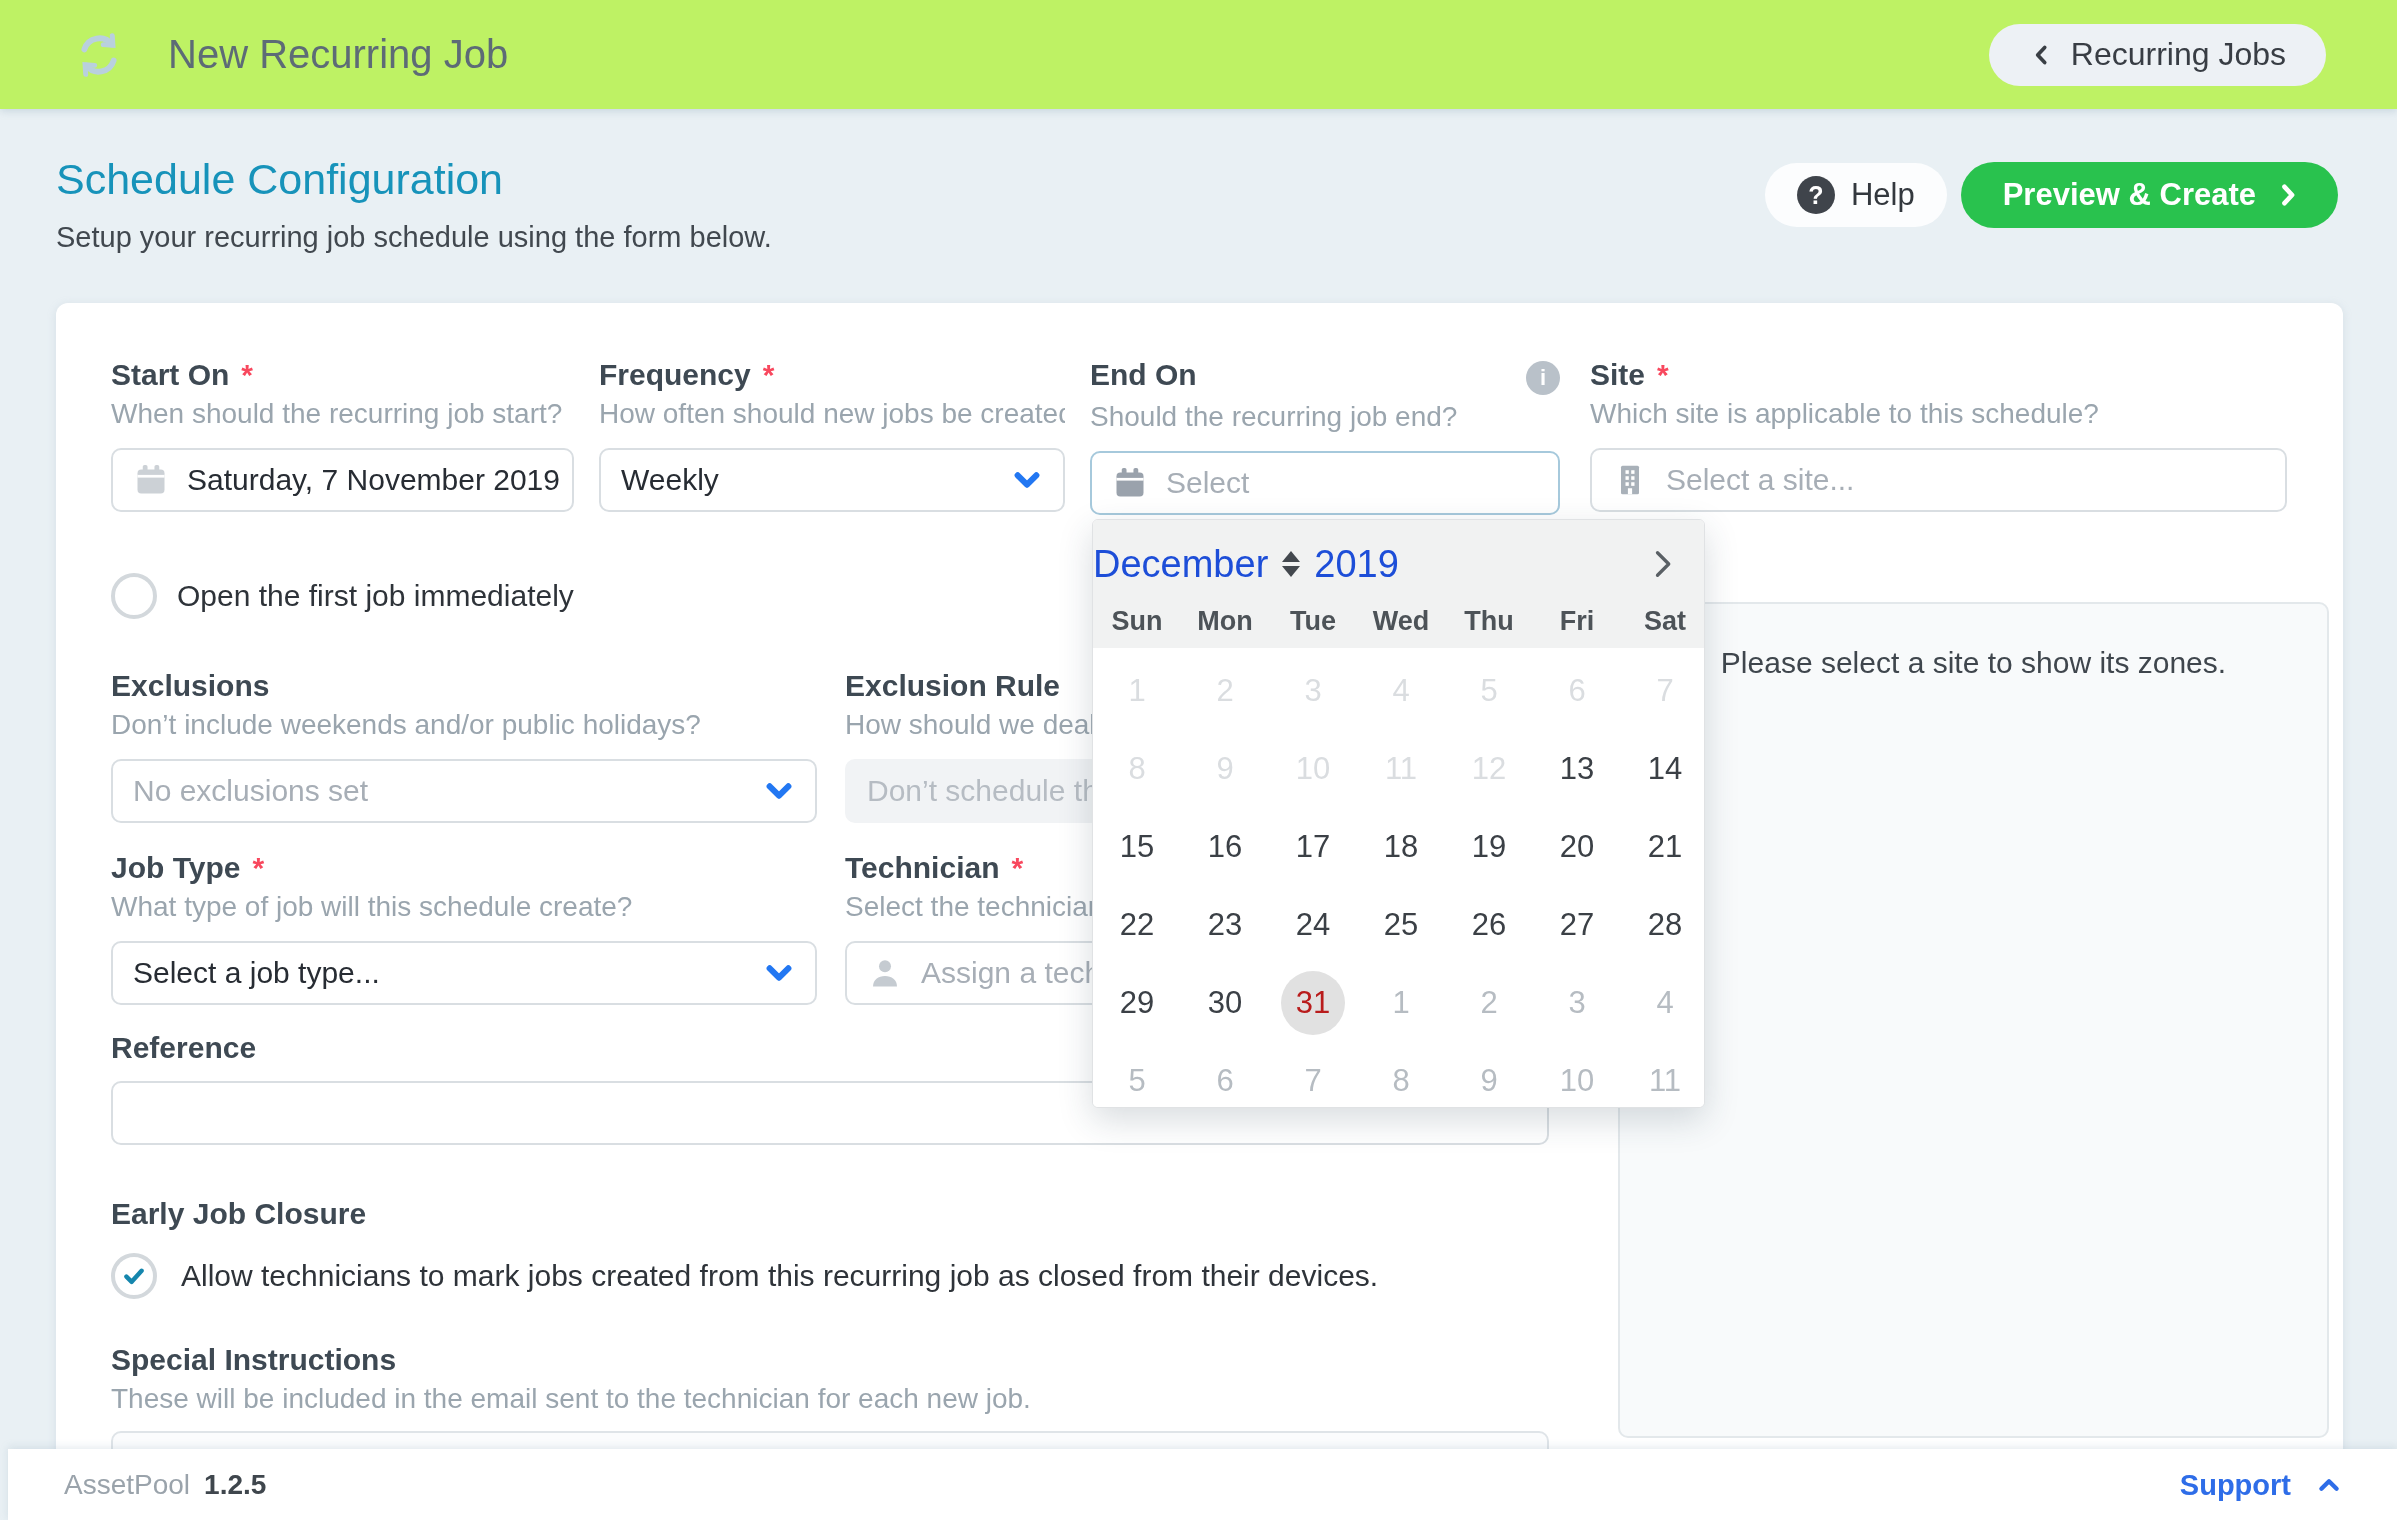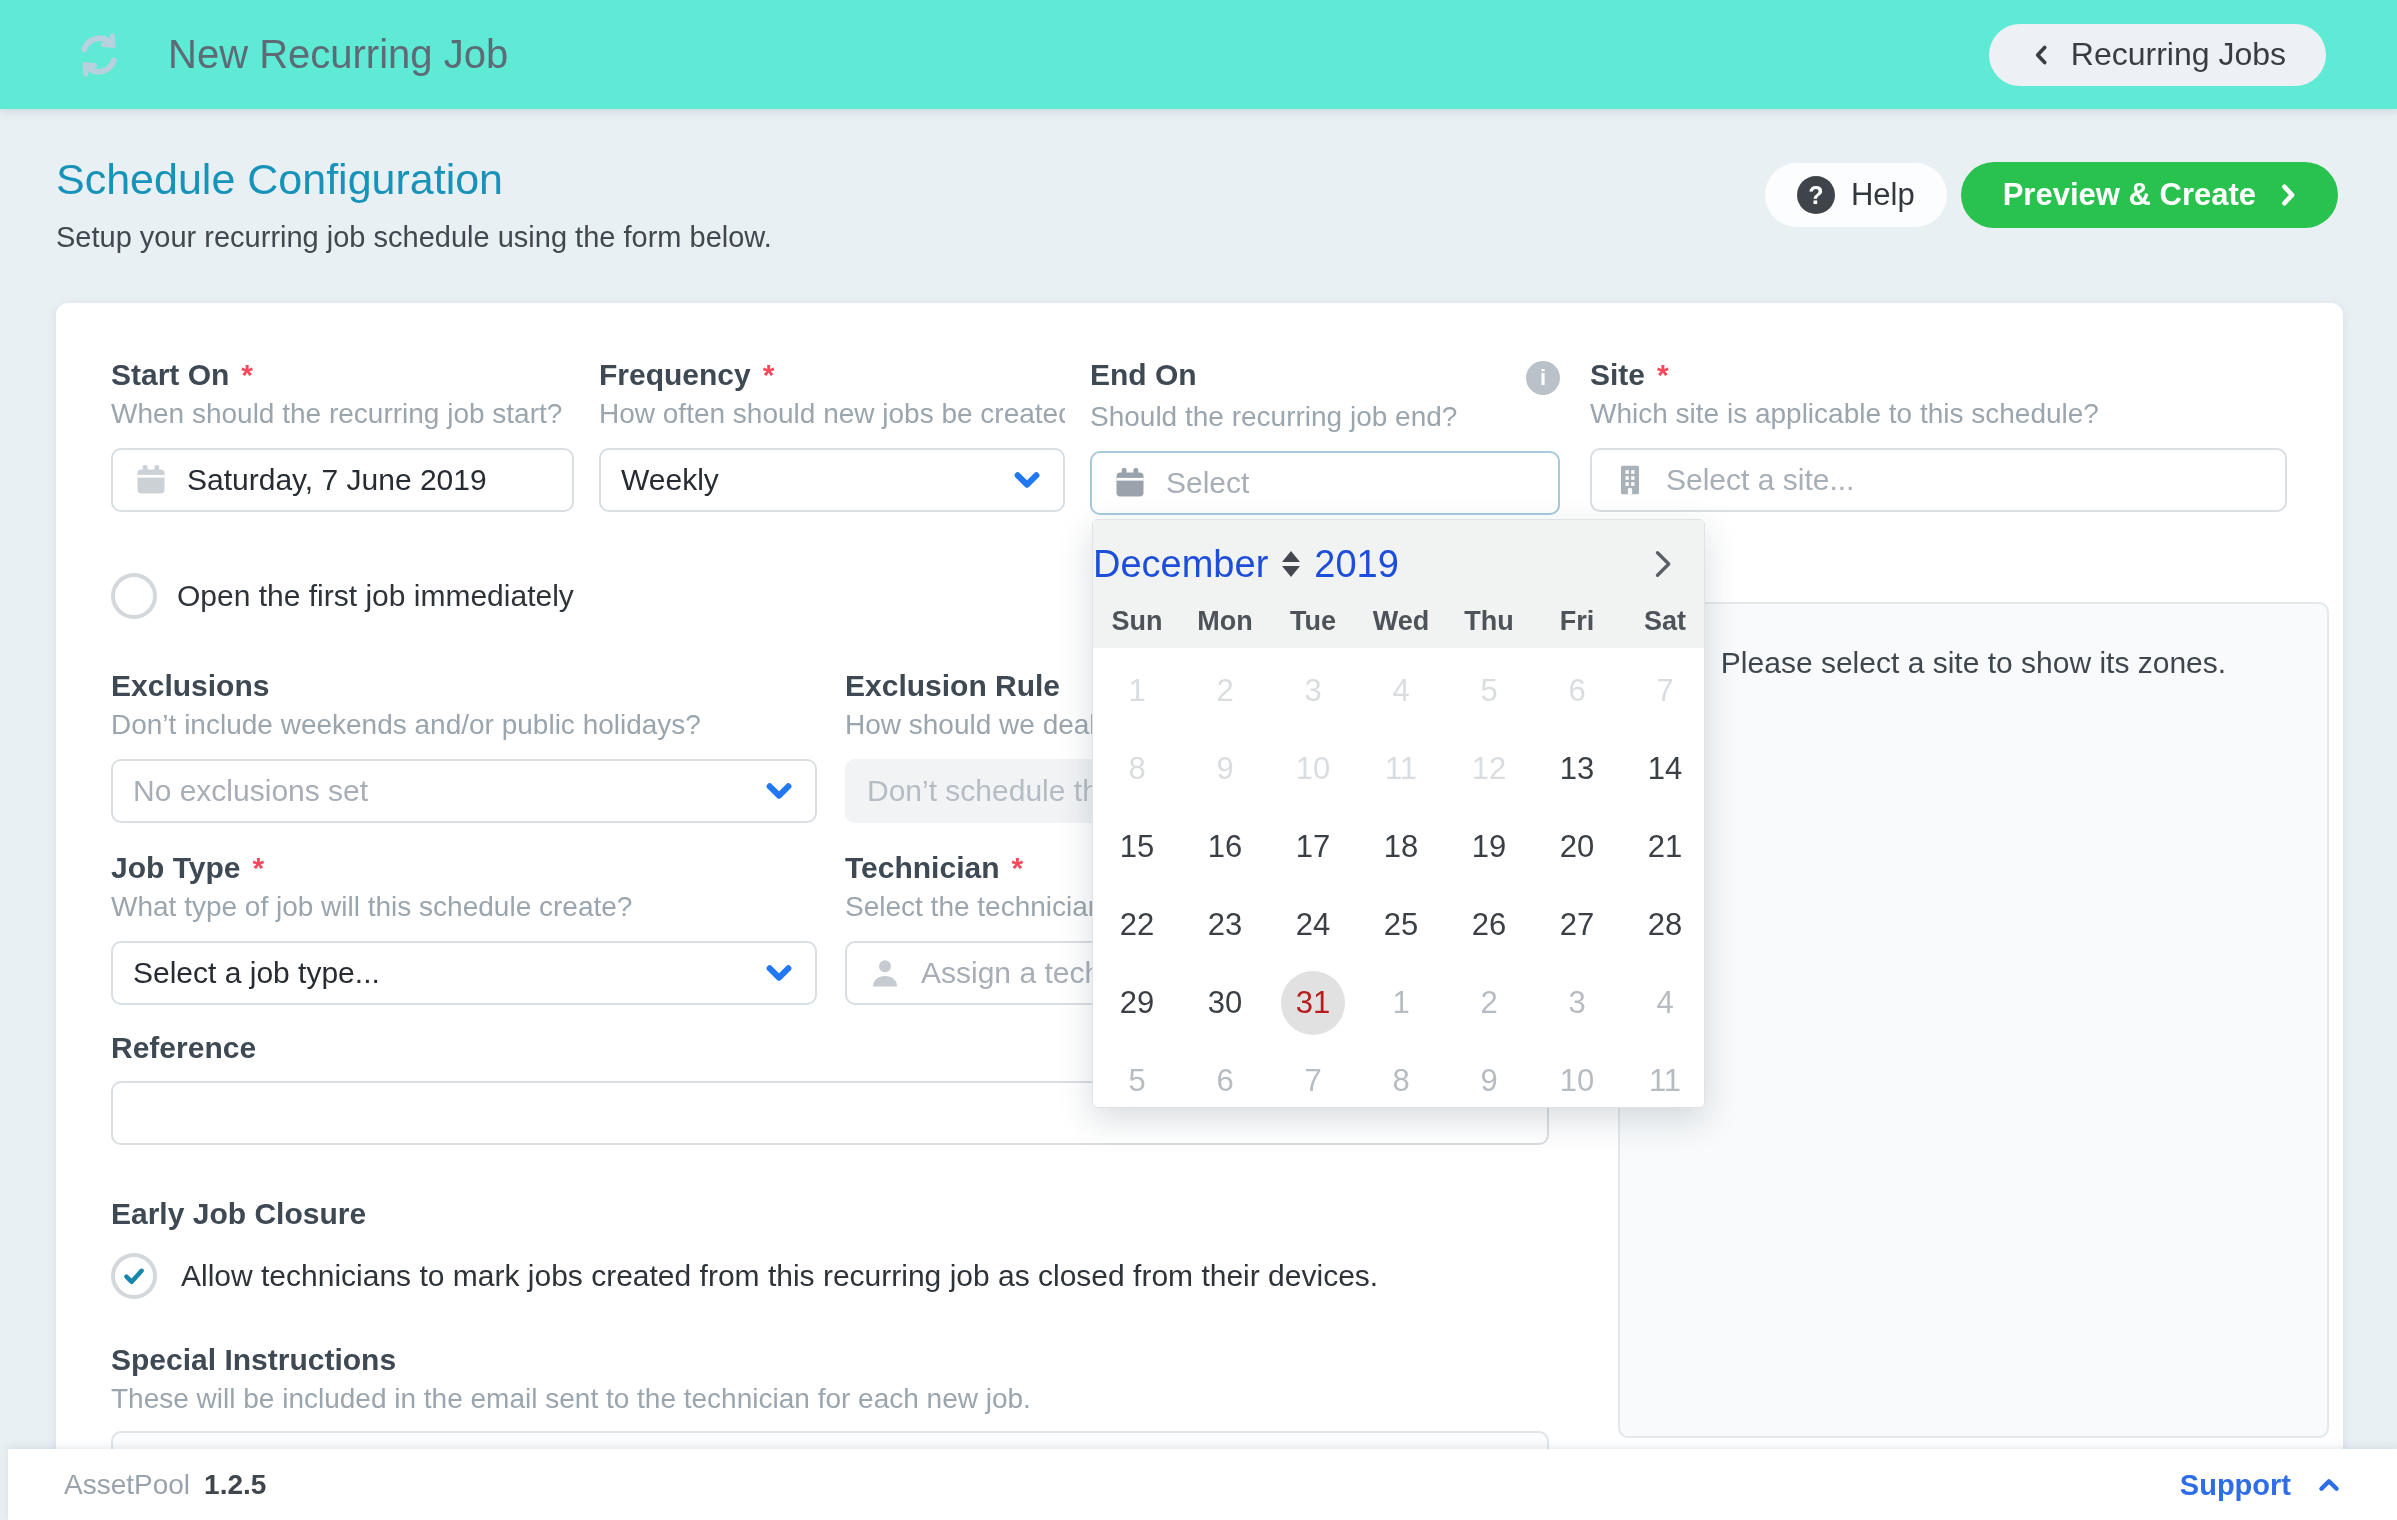--- a/index.html
+++ b/index.html
@@ -7,21 +7,21 @@
   body {
     font-family:"Liberation Sans", sans-serif;
     background:#e9f0f4;
     position:relative;
     overflow:hidden;
     color:#30353b;
   }
   
   .topbar{
     position:absolute; top:0; left:0; right:0; height:109px;
-    background:#5eead4; display:flex; align-items:center;
+    background:#bef264; display:flex; align-items:center;
     padding:0 72px; z-index:40;
     box-shadow:0 2px 8px rgba(110,145,165,.28);
   }
   .sync{ width:54px; height:54px; color:#b9d0de; flex:0 0 auto; }
   .topbar-title{ font-size:40px; color:#5d6b76; margin-left:42px; font-weight:400; }
   .back-pill{
     margin-left:auto; height:62px; padding:0 40px;
     background:#edf1f5; border-radius:34px; border:none;
     display:flex; align-items:center; gap:16px; cursor:pointer;
     font-size:32px; color:#383d44; font-family:inherit;
@@ -175,21 +175,21 @@
         <span class="req">*</span>
       </div>
       <div class="helper">When should the recurring job start?</div>
       <div class="control">
         <svg class="icon18" style="color:#ccd1d6" viewBox="0 0 24 24">
             <rect x="3" y="5" width="18" height="16" rx="2.5" fill="currentColor"></rect>
             <rect x="6.5" y="2" width="3.2" height="5" rx="1.2" fill="currentColor"></rect>
             <rect x="14.3" y="2" width="3.2" height="5" rx="1.2" fill="currentColor"></rect>
             <rect x="3" y="8.6" width="18" height="1.8" fill="#fff"></rect>
           </svg>
-        <span class="val">Saturday, 7 June 2019</span>
+        <span class="val">Saturday, 7 November 2019</span>
       </div>
     </div>
 
     <div class="field w2">
       <div class="label-row">
         <span>Frequency</span>
         <span class="req">*</span>
       </div>
       <div class="helper">How often should new jobs be created?</div>
       <div class="control">

